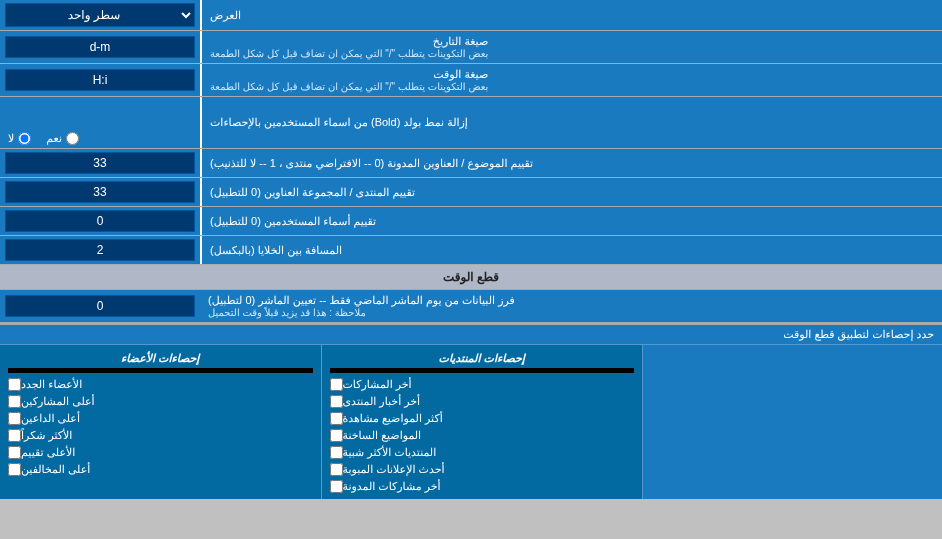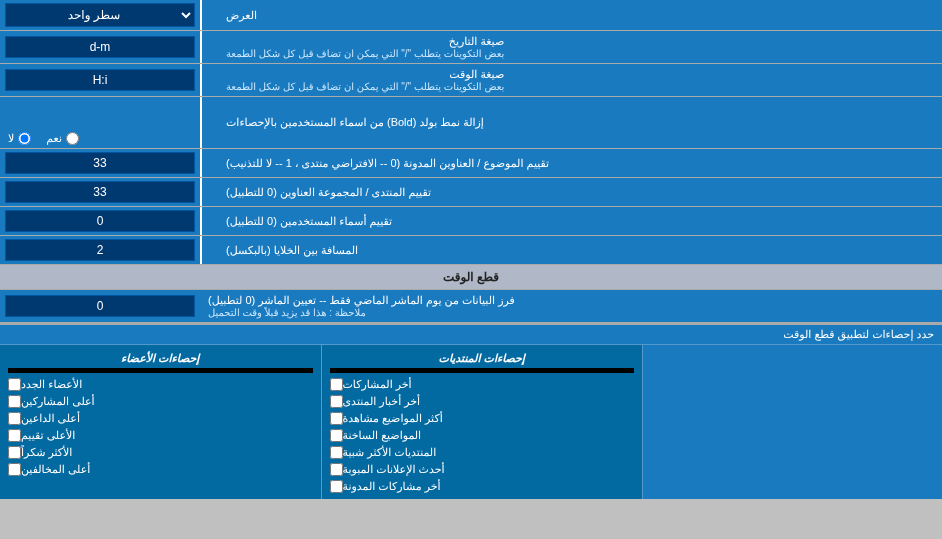--- a/index.html
+++ b/index.html
@@ -14,21 +14,21 @@
       display: flex;
       align-items: stretch;
       border-bottom: 1px solid #aaa;
       min-height: 28px;
     }
 
     .row-label {
       flex: 1;
       background: #1a7abf;
       color: #fff;
-      padding: 4px 24px;
+      padding: 4px 8px;
       display: flex;
       align-items: center;
       justify-content: flex-end;
       text-align: right;
       font-size: 11px;
       border-left: 2px solid #fff;
     }
 
     .row-label small {
       font-size: 10px;
@@ -335,27 +335,27 @@
       </div>
       <div class="checkbox-item">
         <span>أعلى المشاركين</span>
         <input type="checkbox" style="">
       </div>
       <div class="checkbox-item">
         <span>أعلى الداعين</span>
         <input type="checkbox" style="">
       </div>
       <div class="checkbox-item">
+        <span>الأكثر شكراً</span>
+        <input type="checkbox" style="">
+      </div>
+      <div class="checkbox-item">
         <span>الأعلى تقييم</span>
         <input type="checkbox" style="">
       </div>
       <div class="checkbox-item">
-        <span>الأكثر شكراً</span>
-        <input type="checkbox" style="">
-      </div>
-      <div class="checkbox-item">
         <span>أعلى المخالفين</span>
         <input type="checkbox" style="">
       </div>
     </div>
 
   </div>
 </div>
 
 </body></html>

